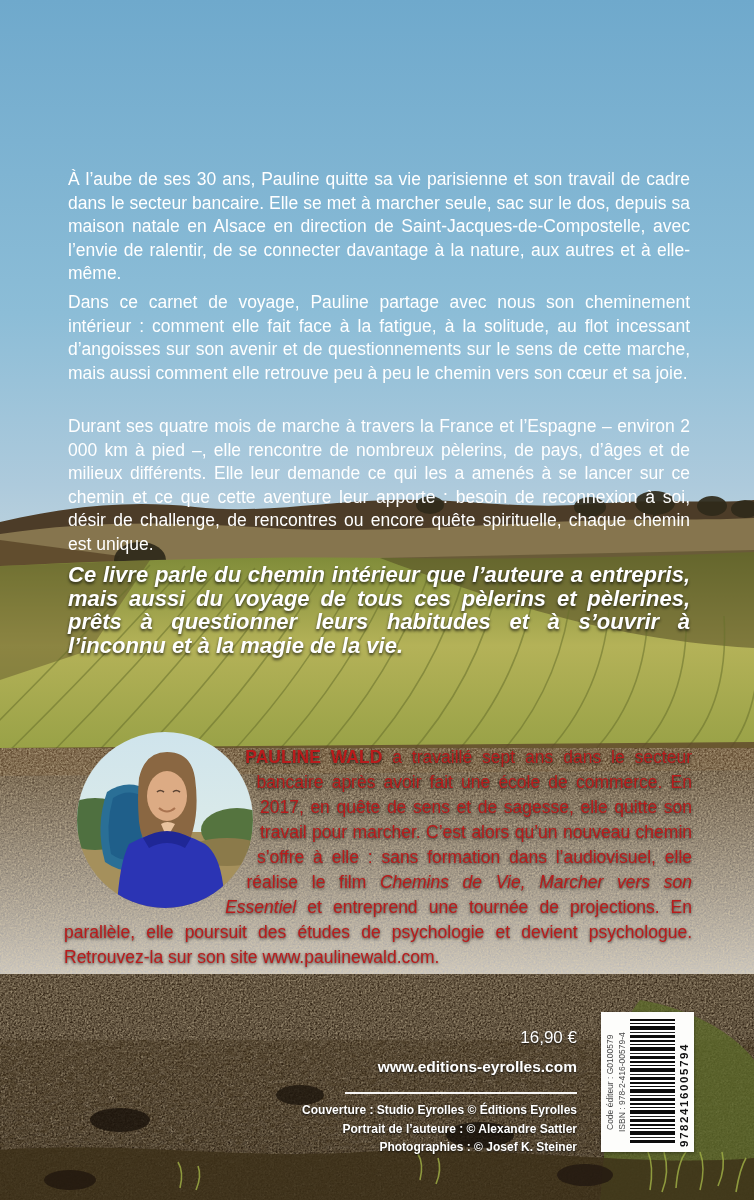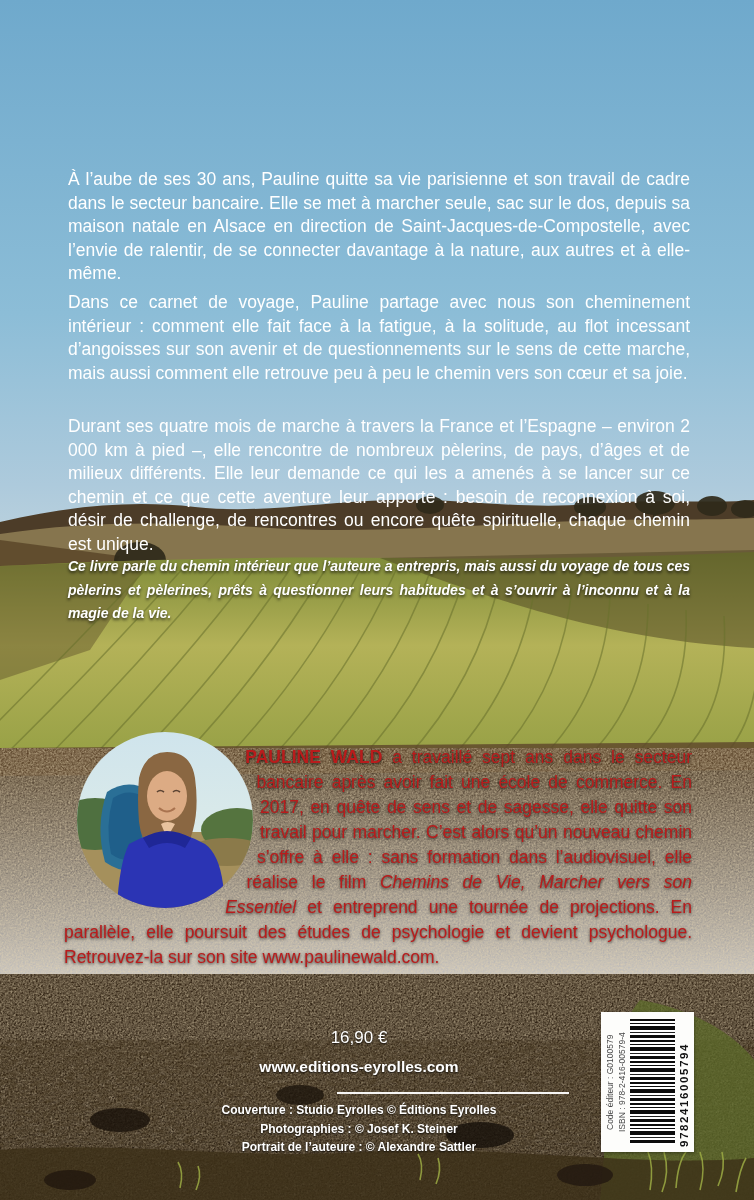--- a/index.html
+++ b/index.html
@@ -17,42 +17,42 @@
   }
   .copy{
     left:68px;width:622px;text-align:justify;
     font-size:17.5px;line-height:23.5px;font-weight:400;color:#fff;margin-top:24px;
   }
   .p1{top:144px;}
   .p2{top:267px;}
   .p3{top:391px;}
   .highlight{
     top:541px;left:68px;width:622px;text-align:justify;
-    font-size:14px;line-height:23.5px;font-weight:700;font-style:italic;color:#fff;
+    font-size:22px;line-height:23.5px;font-weight:700;font-style:italic;color:#fff;
     text-shadow:0 2px 3px rgba(15,15,10,0.75);
   }
 
   .bio{
     top:745px;left:64px;width:628px;text-align:justify;
     font-size:17.5px;line-height:25px;color:#b91c1c;
     text-shadow:0 1px 3px rgba(0,0,0,0.75);
   }
   .bio .photo-spacer{
     float:left;width:196px;height:168px;
     shape-outside:circle(96px at 100px 76px);
   }
   .bio b{font-weight:700;}
   .bio i{font-style:italic;}
 
   .avatar{
     top:732px;left:77px;width:176px;height:176px;z-index:3;
   }
 
   .pubblock{
-    top:1028px;right:185px;width:420px;text-align:center;color:#fff;
+    top:1028px;right:177px;width:420px;text-align:right;color:#fff;
     text-shadow:0 1px 2px rgba(0,0,0,0.8);
   }
   .price{font-size:17px;font-weight:400;margin-bottom:10px;}
   .website{font-size:15.5px;font-weight:700;margin-bottom:16px;}
   .imprintline{font-size:15.5px;font-weight:700;}
   .imprintline .sep{font-weight:400;padding:0 4px;opacity:0.95;}
   .imprintline .dist{font-weight:400;letter-spacing:-0.4px;}
   .rule{border:0;border-top:2px solid #fff;width:232px;margin:7px 0 7px auto;opacity:0.95;}
   .credits{font-size:12px;line-height:18.5px;font-weight:700;}
 
@@ -229,22 +229,22 @@
     <div class="photo-spacer"></div>
     <b>PAULINE WALD</b><span> a travaillé sept ans dans le secteur bancaire après avoir fait une école de commerce. En 2017, en quête de sens et de sagesse, elle quitte son travail pour marcher. C’est alors qu’un nouveau chemin s’offre à elle : sans formation dans l’audiovisuel, elle réalise le film </span><i>Chemins de Vie, Marcher vers son Essentiel</i><span> et entreprend une tournée de projections. En parallèle, elle poursuit des études de psychologie et devient psychologue. Retrouvez-la sur son site www.paulinewald.com.</span>
   </div>
 
   <div class="layer pubblock">
     <div class="price">16,90 €</div>
     <div class="website">www.editions-eyrolles.com</div>
     <hr class="rule">
     <div class="credits">
       <div>Couverture : Studio Eyrolles © Éditions Eyrolles</div>
+      <div>Portrait de l’auteure : © Alexandre Sattler</div>
       <div>Photographies : © Josef K. Steiner</div>
-      <div>Portrait de l’auteure : © Alexandre Sattler</div>
     </div>
   </div>
 
   <div class="layer barcode">
     <div class="vtext">Code éditeur : G0100579</div>
     <div class="vtext">ISBN : 978-2-416-00579-4</div>
     <div class="bars"></div>
     <div class="ean">9782416005794</div>
   </div>
 

